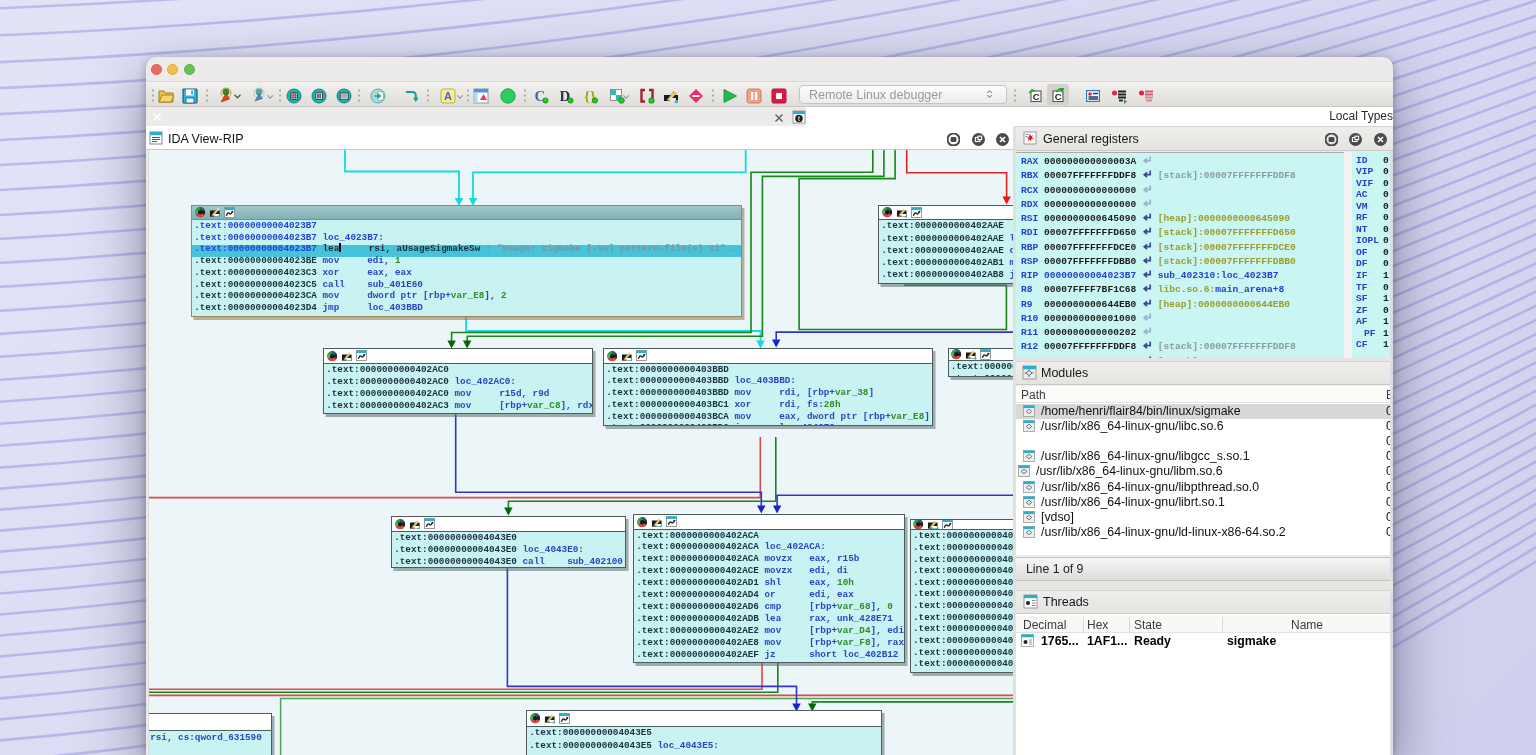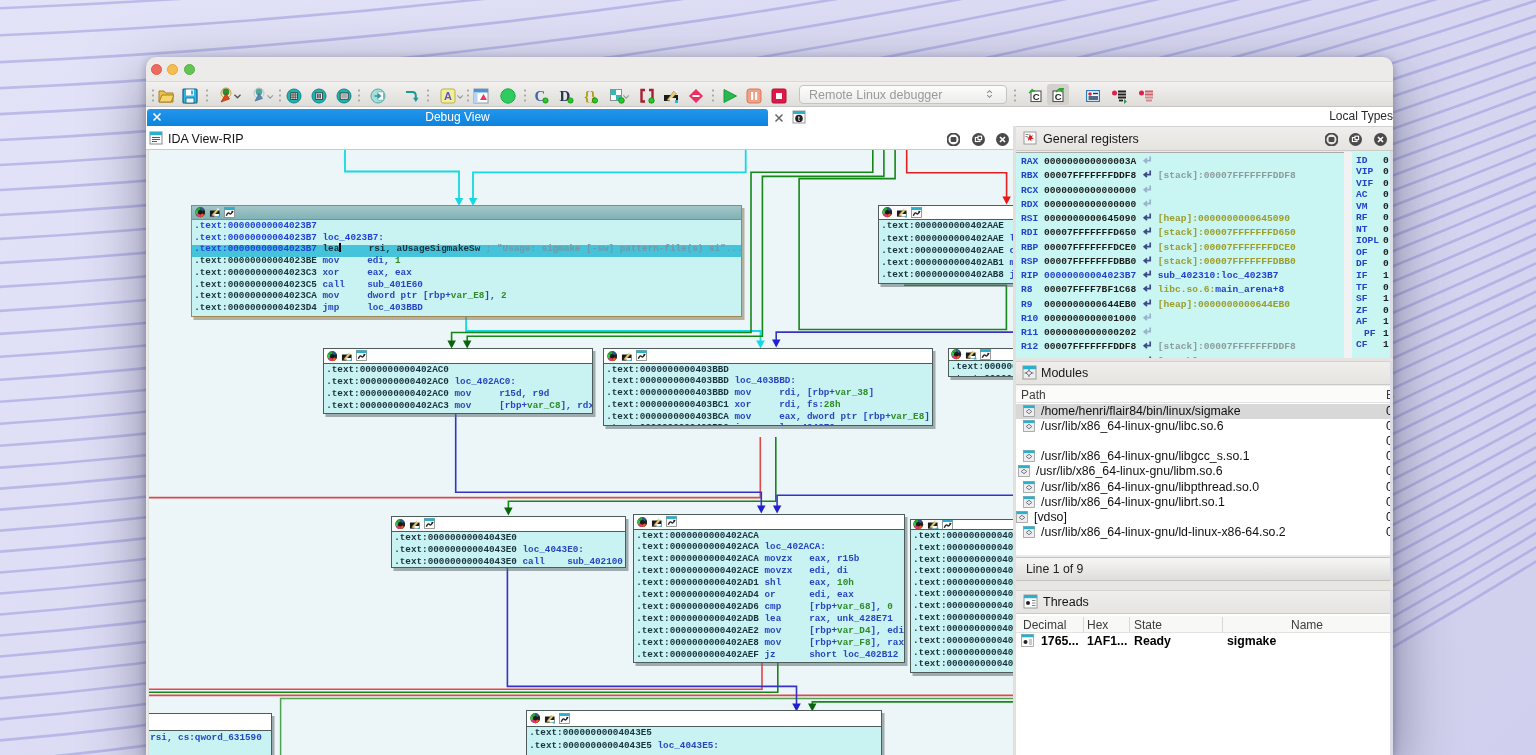--- a/index.html
+++ b/index.html
@@ -234,23 +234,20 @@
       <circle cx="3.5" cy="5" r="2.5" fill="#e02048"></circle>
       <path d="M7,3.5 h8 M7,6.5 h8 M7,9.5 h8" stroke="#222" stroke-width="1.8"></path>
       <path d="M8,12.5 h4" stroke="#222" stroke-width="1.8"></path>
       <path d="M13,11 l3,2.5 -3,2.5 z" fill="#28a050"></path>
     </svg>
 <svg class="abs" style="left:1138.0px;top:88.0px" width="16" height="16" viewBox="0 0 16 16">
       <circle cx="3.5" cy="5" r="2.5" fill="#e02048"></circle>
       <path d="M7,3.5 h8 M7,6.5 h8" stroke="#d06068" stroke-width="1.8"></path>
       <path d="M7,9.5 h8 M8,12.5 h6" stroke="#d88890" stroke-width="1.8"></path>
     </svg>
-<div id="tabrow">
-      <div id="dtab">Debug View</div>
-    </div>
 <svg class="abs" style="left:152px;top:112px" width="10" height="10" viewBox="0 0 10 10">
       <path d="M1.5,1.5 L8.5,8.5 M8.5,1.5 L1.5,8.5" stroke="#fff" stroke-width="1.6"></path>
     </svg>
 <svg class="abs" style="left:774px;top:113px" width="10" height="10" viewBox="0 0 10 10">
       <path d="M1.5,1.5 L8.5,8.5 M8.5,1.5 L1.5,8.5" stroke="#666" stroke-width="1.5"></path>
     </svg>
 <svg class="abs" style="left:792px;top:110px" width="14" height="14" viewBox="0 0 14 14">
       <rect x="1" y="1" width="12" height="12" fill="#fff" stroke="#999" stroke-width="1"></rect>
       <rect x="1" y="1" width="12" height="3" fill="#2ab0cc"></rect>
       <circle cx="7" cy="8.5" r="3.8" fill="#222"></circle>
@@ -797,21 +794,21 @@
         <rect x=".5" y=".5" width="11" height="2.6" fill="#2ab0cc"></rect>
         <path d="M3.2,6.5 l2.8,-2.2 2.8,2.2 -2.8,2.2 z" stroke="#667" stroke-width=".9" fill="none"></path>
       </svg>/usr/lib/x86_64-linux-gnu/libpthread.so.0</div>
 <div class="mrow" style="left:1386px;top:479.5px;line-height:15.2px">0</div>
 <div class="mrow" style="left:1016px;top:494.7px;width:374px;height:15.2px;padding-left:7px;line-height:15.2px"><svg width="12" height="12" viewBox="0 0 12 12" style="vertical-align:-2px;margin:0 6px 0 0">
         <rect x=".5" y=".5" width="11" height="11" fill="#eee" stroke="#999" stroke-width=".8"></rect>
         <rect x=".5" y=".5" width="11" height="2.6" fill="#2ab0cc"></rect>
         <path d="M3.2,6.5 l2.8,-2.2 2.8,2.2 -2.8,2.2 z" stroke="#667" stroke-width=".9" fill="none"></path>
       </svg>/usr/lib/x86_64-linux-gnu/librt.so.1</div>
 <div class="mrow" style="left:1386px;top:494.7px;line-height:15.2px">0</div>
-<div class="mrow" style="left:1016px;top:509.9px;width:374px;height:15.2px;line-height:15.2px"><svg width="12" height="12" viewBox="0 0 12 12" style="vertical-align:-2px;margin:0 6px 0 0">
+<div class="mrow" style="left:1016px;top:509.9px;width:374px;height:15.2px;padding-left:7px;line-height:15.2px"><svg width="12" height="12" viewBox="0 0 12 12" style="vertical-align:-2px;margin:0 6px 0 0">
         <rect x=".5" y=".5" width="11" height="11" fill="#eee" stroke="#999" stroke-width=".8"></rect>
         <rect x=".5" y=".5" width="11" height="2.6" fill="#2ab0cc"></rect>
         <path d="M3.2,6.5 l2.8,-2.2 2.8,2.2 -2.8,2.2 z" stroke="#667" stroke-width=".9" fill="none"></path>
       </svg>[vdso]</div>
 <div class="mrow" style="left:1386px;top:509.9px;line-height:15.2px">0</div>
 <div class="mrow" style="left:1016px;top:525.1px;width:374px;height:15.2px;padding-left:7px;line-height:15.2px"><svg width="12" height="12" viewBox="0 0 12 12" style="vertical-align:-2px;margin:0 6px 0 0">
         <rect x=".5" y=".5" width="11" height="11" fill="#eee" stroke="#999" stroke-width=".8"></rect>
         <rect x=".5" y=".5" width="11" height="2.6" fill="#2ab0cc"></rect>
         <path d="M3.2,6.5 l2.8,-2.2 2.8,2.2 -2.8,2.2 z" stroke="#667" stroke-width=".9" fill="none"></path>
       </svg>/usr/lib/x86_64-linux-gnu/ld-linux-x86-64.so.2</div>

